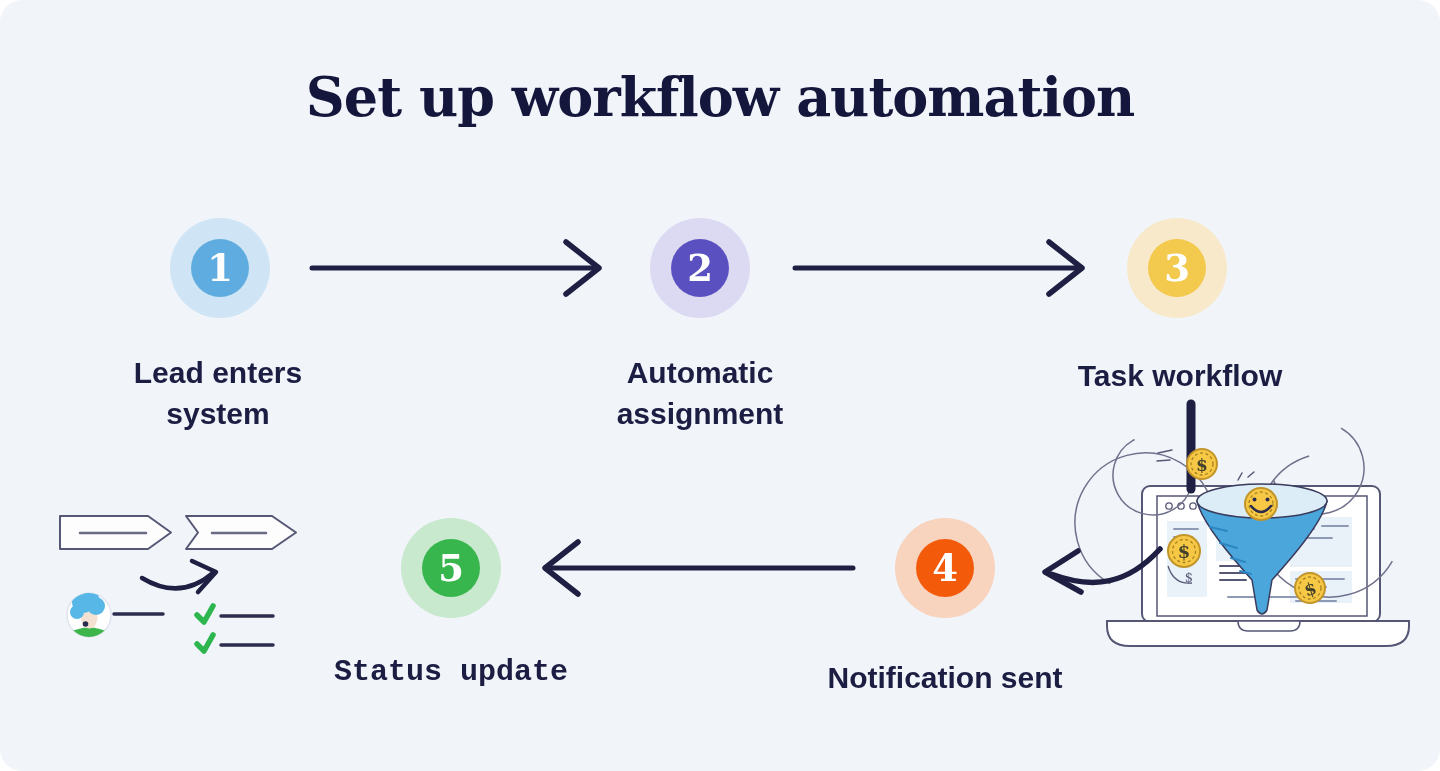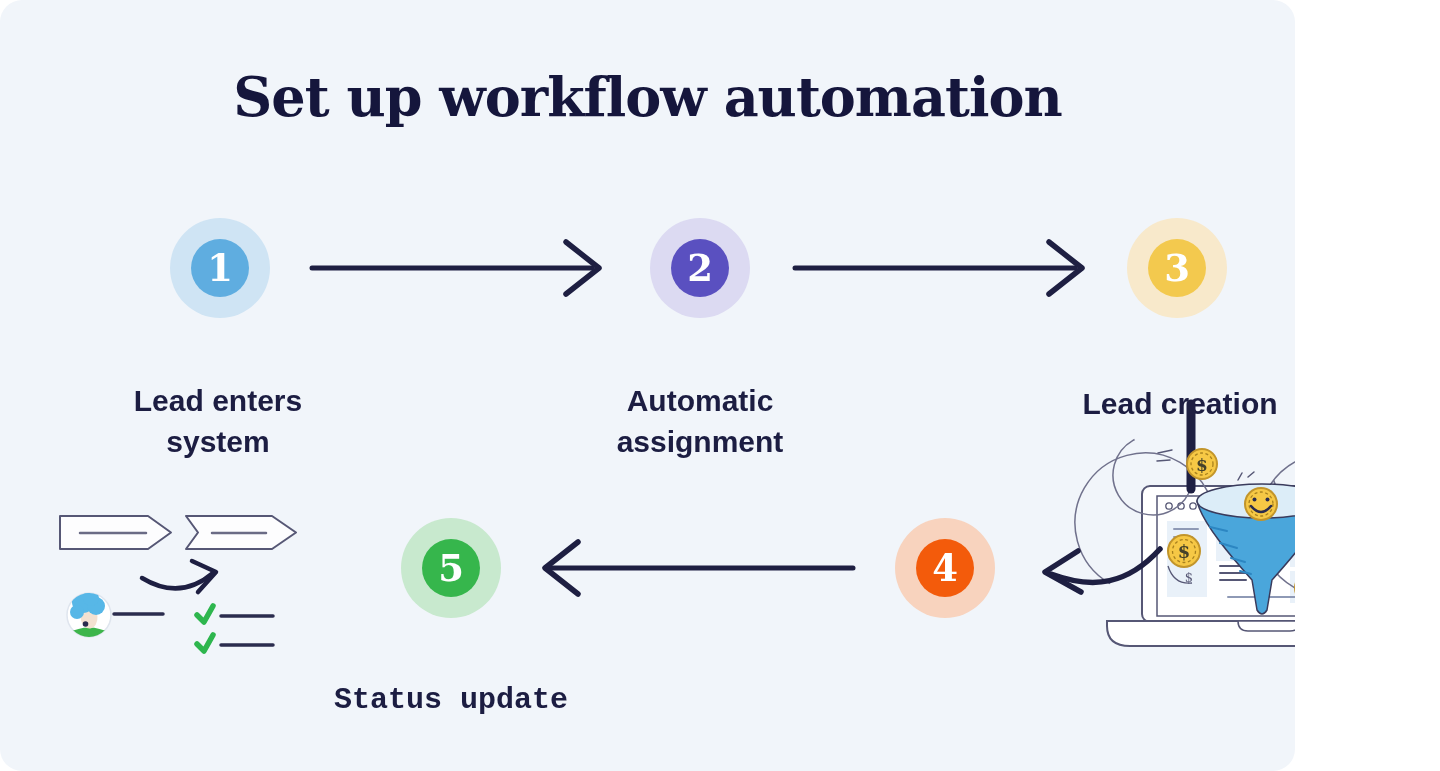--- a/index.html
+++ b/index.html
@@ -1,26 +1,26 @@
 <!DOCTYPE html>
 <html><head>
 <meta charset="utf-8">
 <style>
   html,body{margin:0;padding:0;background:#ffffff;}
-  .card{position:relative;width:1295px;height:771px;background:#f1f5fa;border-radius:22px;overflow:hidden;font-family:"Liberation Sans",sans-serif;}
+  .card{position:relative;width:1440px;height:771px;background:#f1f5fa;border-radius:22px;overflow:hidden;font-family:"Liberation Sans",sans-serif;}
   .title{position:absolute;left:0;top:66px;width:100%;text-align:center;
          font-family:"DejaVu Serif",serif;font-weight:bold;font-size:54px;line-height:62px;
          letter-spacing:-1px;color:#15163c;}
   .step{position:absolute;width:100px;height:100px;}
   .halo{position:absolute;inset:0;border-radius:50%;}
   .core{position:absolute;left:21px;top:21px;width:58px;height:58px;border-radius:50%;
         display:flex;align-items:center;justify-content:center;}
   .num{font-family:"DejaVu Serif",serif;font-weight:bold;font-size:37px;color:#ffffff;}
   .label{position:absolute;transform:translateX(-50%);width:340px;text-align:center;
-         font-weight:bold;font-size:30px;line-height:41px;color:#1c1d42;white-space:pre-line;margin-top:28px;}
+         font-weight:bold;font-size:30px;line-height:41px;color:#1c1d42;white-space:pre-line;}
   svg.art{position:absolute;left:0;top:0;}
 </style>
 </head>
 <body>
 
 <div class="card">
 
   <div class="title">Set up workflow automation</div>
 
   <div class="step" style="left:170px;top:218px;">
@@ -51,21 +51,22 @@
     <div class="halo" style="background: rgb(200, 233, 206);"></div>
     <div class="core" style="background: rgb(54, 182, 76);">
       <span class="num">5</span>
     </div>
   </div>
 
   <div class="label" style="left:218px;top:352px;">Lead enters
 system</div>
   <div class="label" style="left:700px;top:352px;text-align:center;">Automatic
 assignment</div>
-  <div class="label" style="left:1180px;top:355px;">Lead creation</div>
+  <div class="label" style="left:1180px;top:355px;">Task workflow</div>
+  <div class="label" style="left:945px;top:657px;">Notification sent</div>
   <div class="label" style="left:451px;top:652px;font-family:Liberation Mono, monospace;">Status update</div>
 
   <svg class="art" width="1440" height="771" viewBox="0 0 1440 771">
 
     <g>
       <polygon points="60,516 148,516 171,532.5 148,549 60,549" fill="#fdfdfe" stroke="#565775" stroke-width="2" stroke-linejoin="round"></polygon>
       <line x1="80" y1="533" x2="146" y2="533" stroke="#6a6b85" stroke-width="2.5" stroke-linecap="round"></line>
       <polygon points="186,516 272,516 296,532.5 272,549 186,549 198,532.5" fill="#fdfdfe" stroke="#565775" stroke-width="2" stroke-linejoin="round"></polygon>
       <line x1="212" y1="533" x2="266" y2="533" stroke="#6a6b85" stroke-width="2.5" stroke-linecap="round"></line>
 

